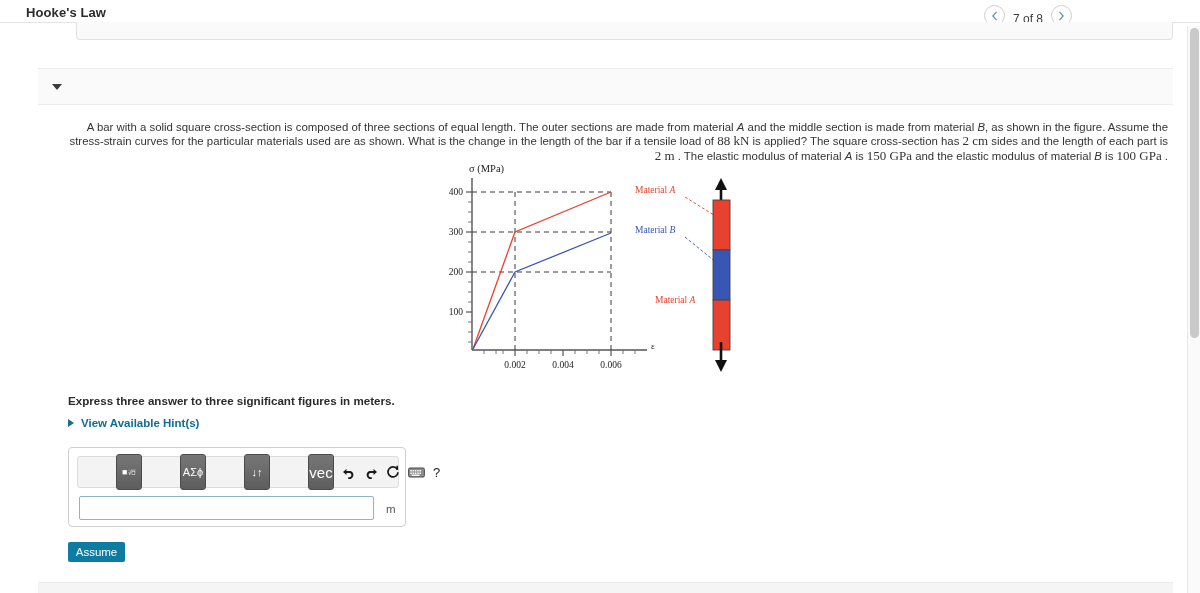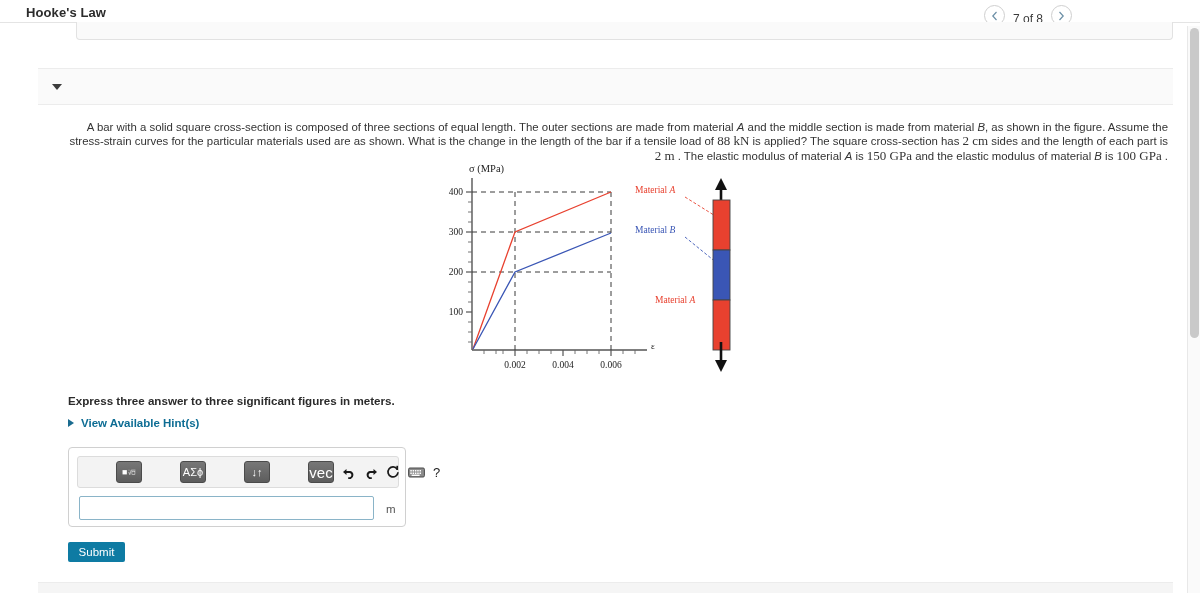--- a/index.html
+++ b/index.html
@@ -94,21 +94,21 @@
   .answer-box {
     position: absolute; left: 68px; top: 447px; width: 338px; height: 80px;
     border: 1px solid #d0d0d0; border-radius: 4px; background: #fff;
   }
   .mathbar {
     position: absolute; left: 8px; top: 8px; width: 322px; height: 32px;
     background: #f3f3f3; border: 1px solid #dcdcdc; border-radius: 3px;
     display: flex; align-items: center; padding-left: 5px; gap: 5px;
   }
   .mbtn {
-    height: 22px; min-width: 26px; padding: 0 5px;
+    height: 36px; min-width: 26px; padding: 0 5px;
     background: linear-gradient(#777, #5d5d5d);
     border: 1px solid #4b4b4b; border-radius: 3px;
     color: #fff; font-size: 11px;
     display: flex; align-items: center; justify-content: center;
     cursor: pointer;
     margin-left: 33px;
   }
   .mbtn.vec { font-size: 15px; }
   .iconbtn {
     width: 22px; height: 22px; margin-left: 3px;
@@ -338,20 +338,20 @@
             <rect x="3.6" y="7.6" width="8" height="1.4"></rect>
           </g>
         </svg>
       </div>
       <div class="iconbtn">?</div>
     </div>
     <input class="answer-input" type="text" placeholder="" style="">
   </div>
   <div class="unit-label">m</div>
 
-  <button class="submit-btn">Submit</button>
+  <button class="submit-btn">Assume</button>
 
   <div class="footer-band"></div>
 
   <div class="scrollbar">
     <div class="scroll-thumb"></div>
   </div>
 </div>
 
 </body></html>

